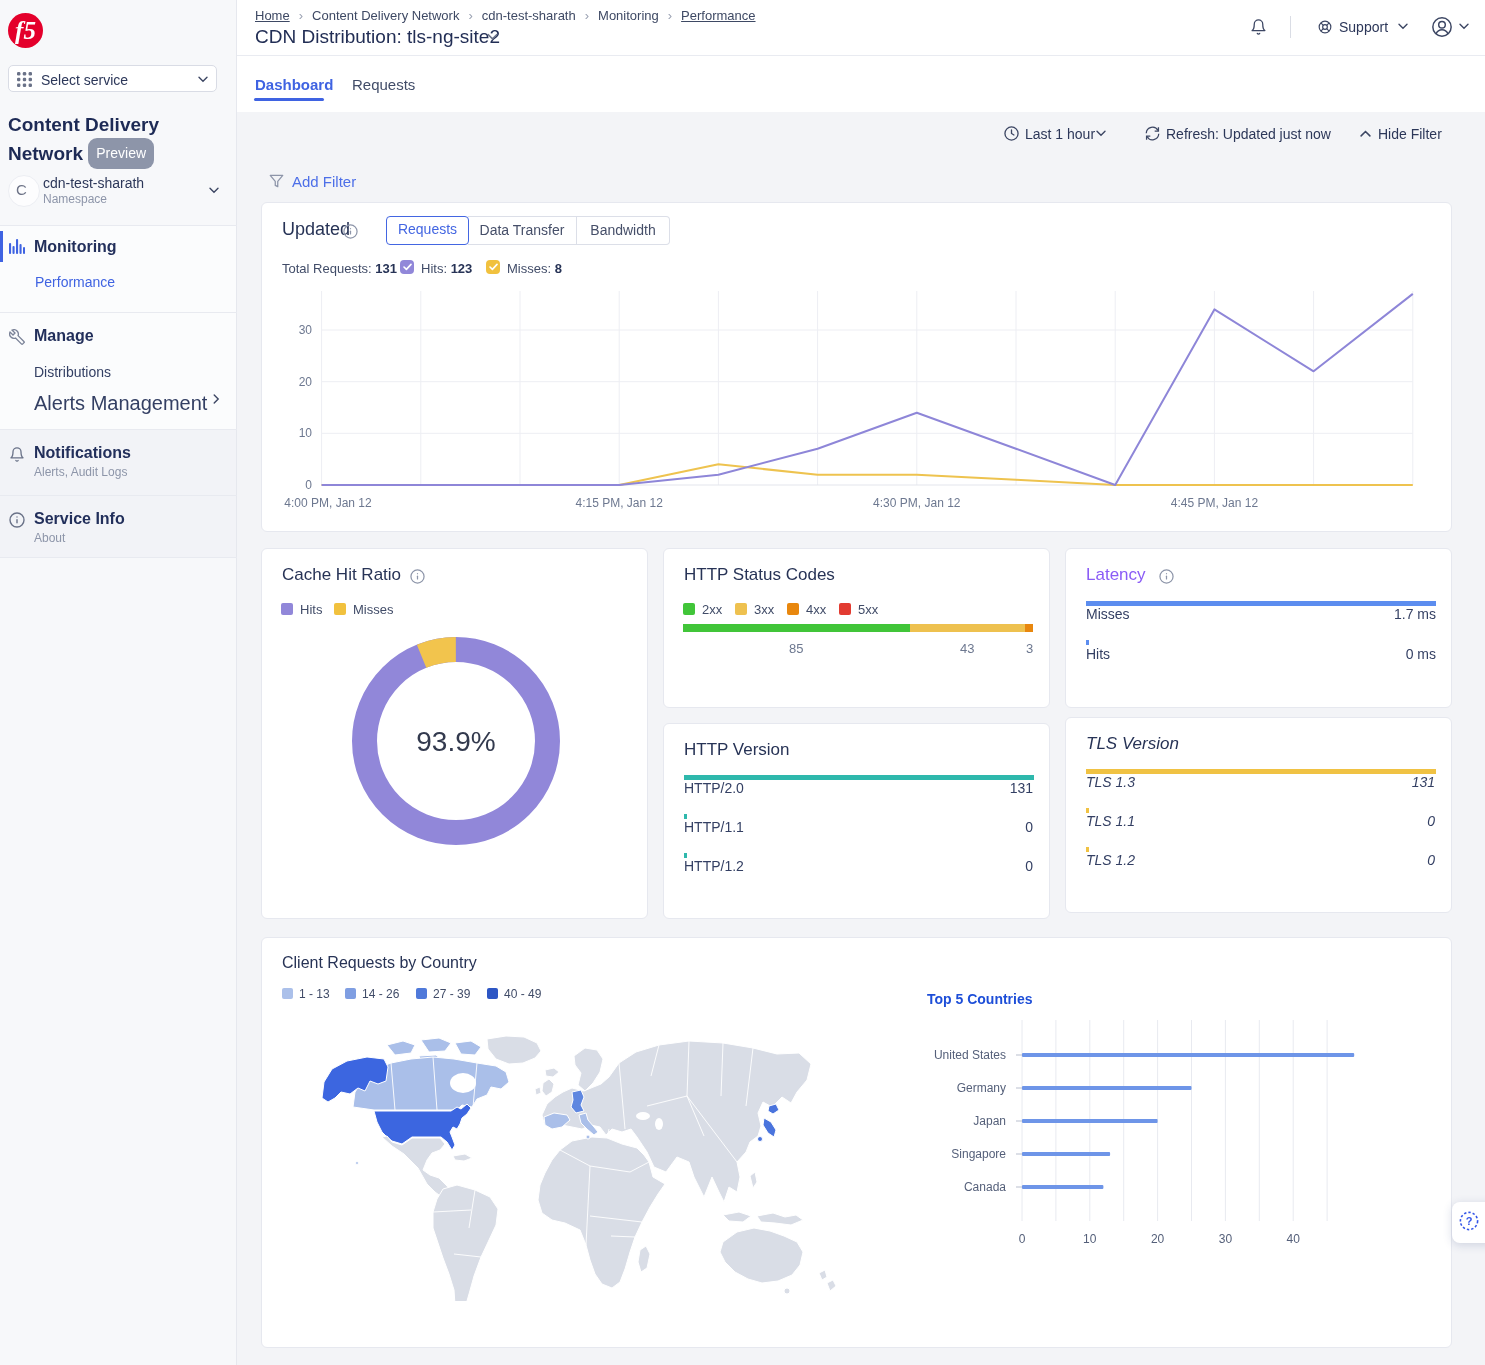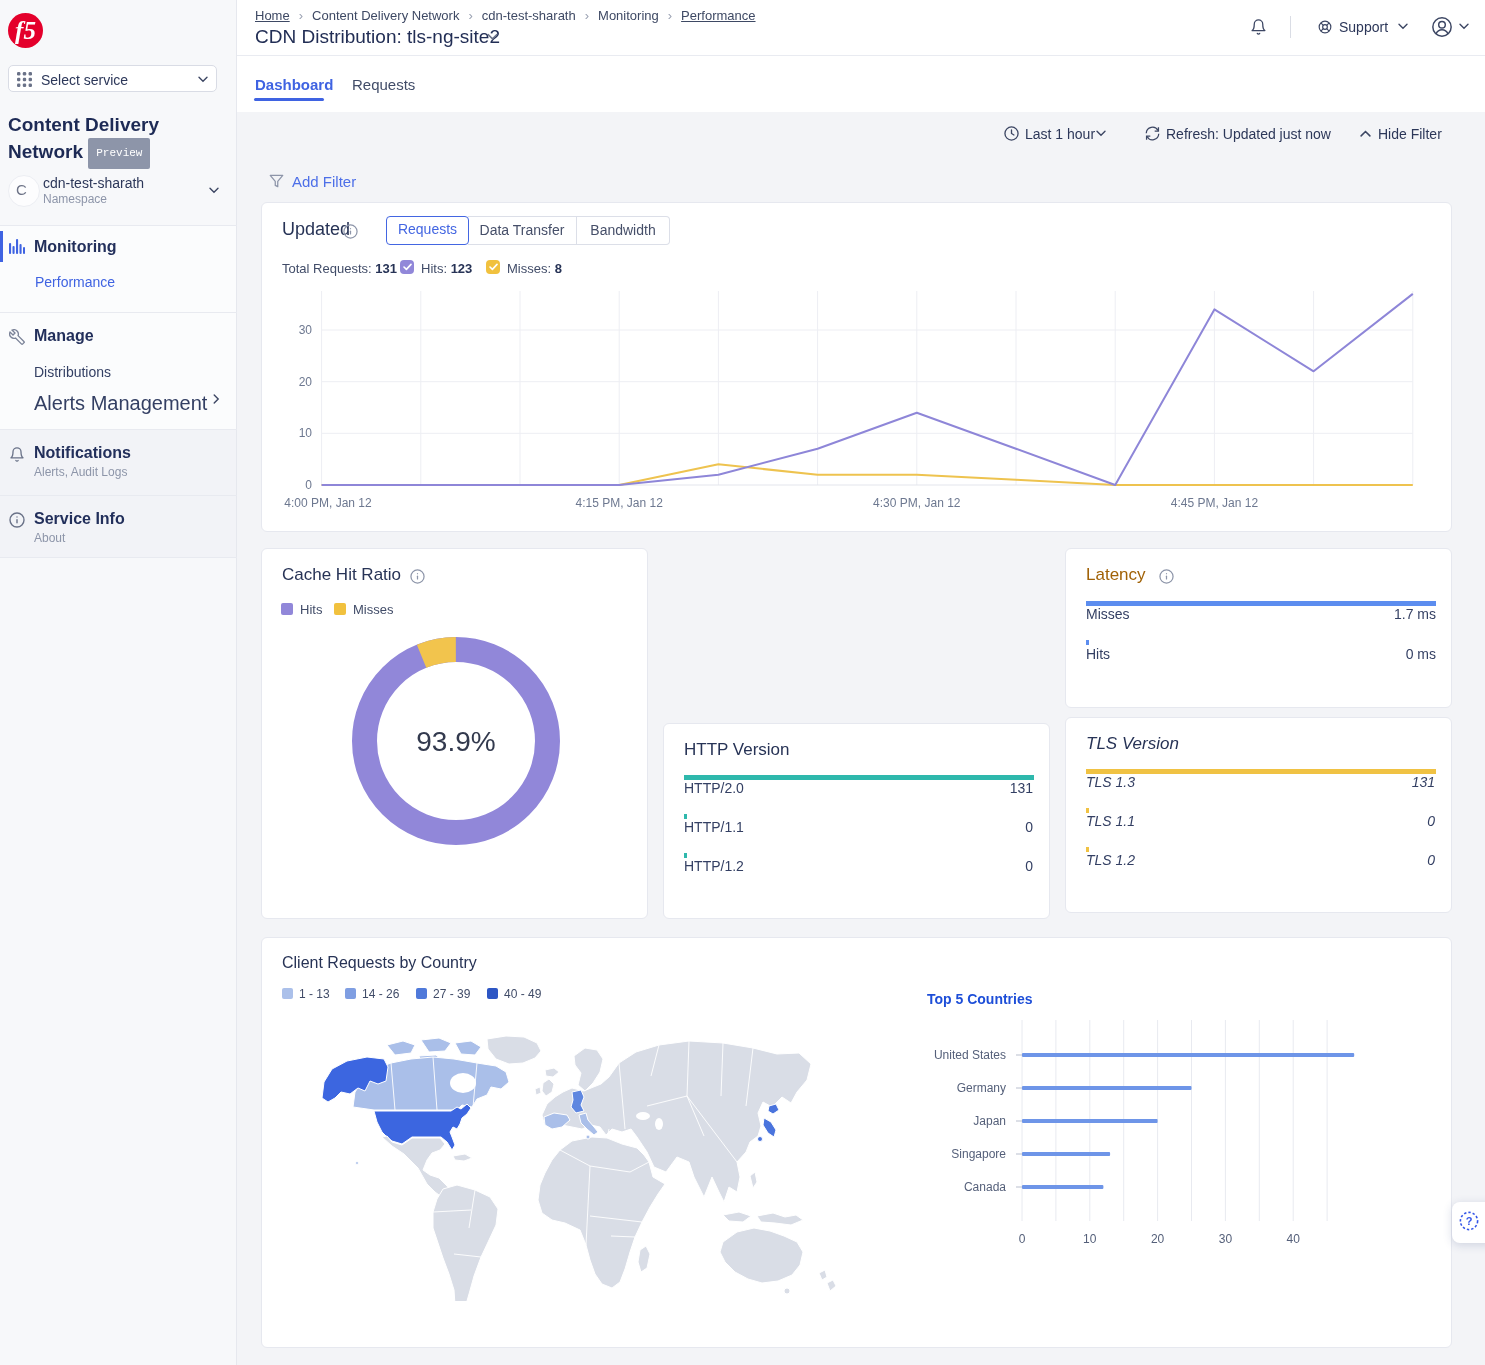--- a/index.html
+++ b/index.html
@@ -33,21 +33,21 @@
             <rect x="6.8" y="12.6" width="3.4" height="3.4" rx="1.2"></rect>
             <rect x="12.6" y="12.6" width="3.4" height="3.4" rx="1.2"></rect>
         </g>
       </svg>
       <div class="abs" style="left:32px;top:6px;font-size:14px;color:#2c3759;">Select service</div>
       <svg class="abs" style="right:8px;top:10px;" width="10" height="7" viewBox="0 0 10 7">
           <path d="M1 1.2 L5 5.2 L9 1.2" stroke="#3c4663" stroke-width="1.4" fill="none" stroke-linecap="round"></path>
         </svg>
     </div>
 
-    <div class="abs" style="left:8px;top:112px;width:220px;font-size:19px;font-weight:bold;color:#1d2a55;line-height:26px;">Content Delivery<br>Network <span style="display:inline-block;background:#8d95a9;color:#fff;font-size:11px;font-weight:normal;border-radius:2px;padding:2px 8px 3px;vertical-align:2px;font-family:Liberation Mono, monospace;">Preview</span></div>
+    <div class="abs" style="left:8px;top:112px;width:220px;font-size:19px;font-weight:bold;color:#1d2a55;line-height:26px;">Content Delivery<br>Network <span style="display:inline-block;background:#8d95a9;color:#fff;font-size:14px;font-weight:normal;border-radius:9px;padding:2px 8px 3px;vertical-align:2px;">Preview</span></div>
 
     <div class="abs" style="left:8px;top:175px;width:32px;height:32px;border-radius:50%;background:#fdfdfe;border:1px solid #eceef3;"></div>
     <div class="abs" style="left:16px;top:181px;font-size:15px;color:#6e7488;">C</div>
     <div class="abs" style="left:43px;top:175px;font-size:14px;color:#2c3759;">cdn-test-sharath</div>
     <div class="abs" style="left:43px;top:192px;font-size:12px;color:#8d95a9;">Namespace</div>
     <svg class="abs" style="left:209px;top:187px;" width="10" height="7" viewBox="0 0 10 7">
         <path d="M1 1.2 L5 5.2 L9 1.2" stroke="#3c4663" stroke-width="1.4" fill="none" stroke-linecap="round"></path>
       </svg>
 
     <div class="abs" style="left:0;top:225px;width:237px;border-top:1px solid #e8eaf0;"></div>
@@ -246,23 +246,41 @@
     <div class="abs" style="left:38px;top:53px;font-size:13px;color:#414c68;">Hits</div>
     <div class="abs" style="left:72px;top:54px;width:12px;height:12px;background:#f1c13e;border-radius:2px;"></div>
     <div class="abs" style="left:91px;top:53px;font-size:13px;color:#414c68;">Misses</div>
     <svg class="abs" style="left:89px;top:87px;" width="210" height="210" viewBox="0 0 210 210">
       <circle cx="105" cy="105" r="91.5" fill="none" stroke="#9187d9" stroke-width="25"></circle>
       <circle cx="105" cy="105" r="91.5" fill="none" stroke="#f2c44d" stroke-width="25" stroke-dasharray="35.1 539.8" transform="rotate(-112.1 105 105)"></circle>
       <text x="105" y="115" font-size="28" fill="#333a4e" text-anchor="middle">93.9%</text>
     </svg>
   </div>
 
+  <div class="panel" style="left:663px;top:548px;width:387px;height:160px;">
+    <div class="abs" style="left:20px;top:16px;font-size:17px;color:#273356;">HTTP Status Codes</div>
+    <div class="abs" style="left:19px;top:54px;width:12px;height:12px;background:#41c539;border-radius:2px;"></div>
+    <div class="abs" style="left:38px;top:53px;font-size:13px;color:#414c68;">2xx</div>
+    <div class="abs" style="left:71px;top:54px;width:12px;height:12px;background:#eec14f;border-radius:2px;"></div>
+    <div class="abs" style="left:90px;top:53px;font-size:13px;color:#414c68;">3xx</div>
+    <div class="abs" style="left:123px;top:54px;width:12px;height:12px;background:#e8870e;border-radius:2px;"></div>
+    <div class="abs" style="left:142px;top:53px;font-size:13px;color:#414c68;">4xx</div>
+    <div class="abs" style="left:175px;top:54px;width:12px;height:12px;background:#e23b31;border-radius:2px;"></div>
+    <div class="abs" style="left:194px;top:53px;font-size:13px;color:#414c68;">5xx</div>
+    <div class="abs" style="left:19px;top:75px;width:350px;height:8px;background:#41c539;overflow:hidden;">
+      <div class="abs" style="left:227px;top:0;width:115px;height:8px;background:#eec14f;"></div>
+      <div class="abs" style="left:342px;top:0;width:8px;height:8px;background:#e8870e;"></div>
+    </div>
+    <div class="abs" style="left:125px;top:92px;font-size:13px;color:#6d7890;">85</div>
+    <div class="abs" style="left:296px;top:92px;font-size:13px;color:#6d7890;">43</div>
+    <div class="abs" style="left:362px;top:92px;font-size:13px;color:#6d7890;">3</div>
+  </div>
 
   <div class="panel" style="left:1065px;top:548px;width:387px;height:160px;">
-    <div class="abs" style="left:20px;top:16px;font-size:17px;color:#a16207;">Latency</div>
+    <div class="abs" style="left:20px;top:16px;font-size:17px;color:#8b5cf6;">Latency</div>
     <svg class="abs" style="left:93px;top:20px;" width="15" height="15" viewBox="0 0 16 16">
         <circle cx="8" cy="8" r="7" fill="none" stroke="#8d95a9" stroke-width="1.3"></circle>
         <rect x="7.35" y="7" width="1.3" height="4.2" rx="0.65" fill="#8d95a9"></rect>
         <rect x="7.35" y="4.3" width="1.3" height="1.4" rx="0.65" fill="#8d95a9"></rect>
       </svg>
     <div class="abs" style="left:20px;top:52px;width:350px;height:5px;background:#5c8def;"></div>
     <div class="abs" style="left:20px;top:57px;font-size:14px;color:#333f63;">Misses</div>
     <div class="abs" style="left:0;top:57px;width:370px;text-align:right;font-size:14px;color:#333f63;">1.7 ms</div>
     <div class="abs" style="left:20px;top:91px;width:3px;height:5px;background:#5c8def;"></div>
     <div class="abs" style="left:20px;top:97px;font-size:14px;color:#333f63;">Hits</div>

